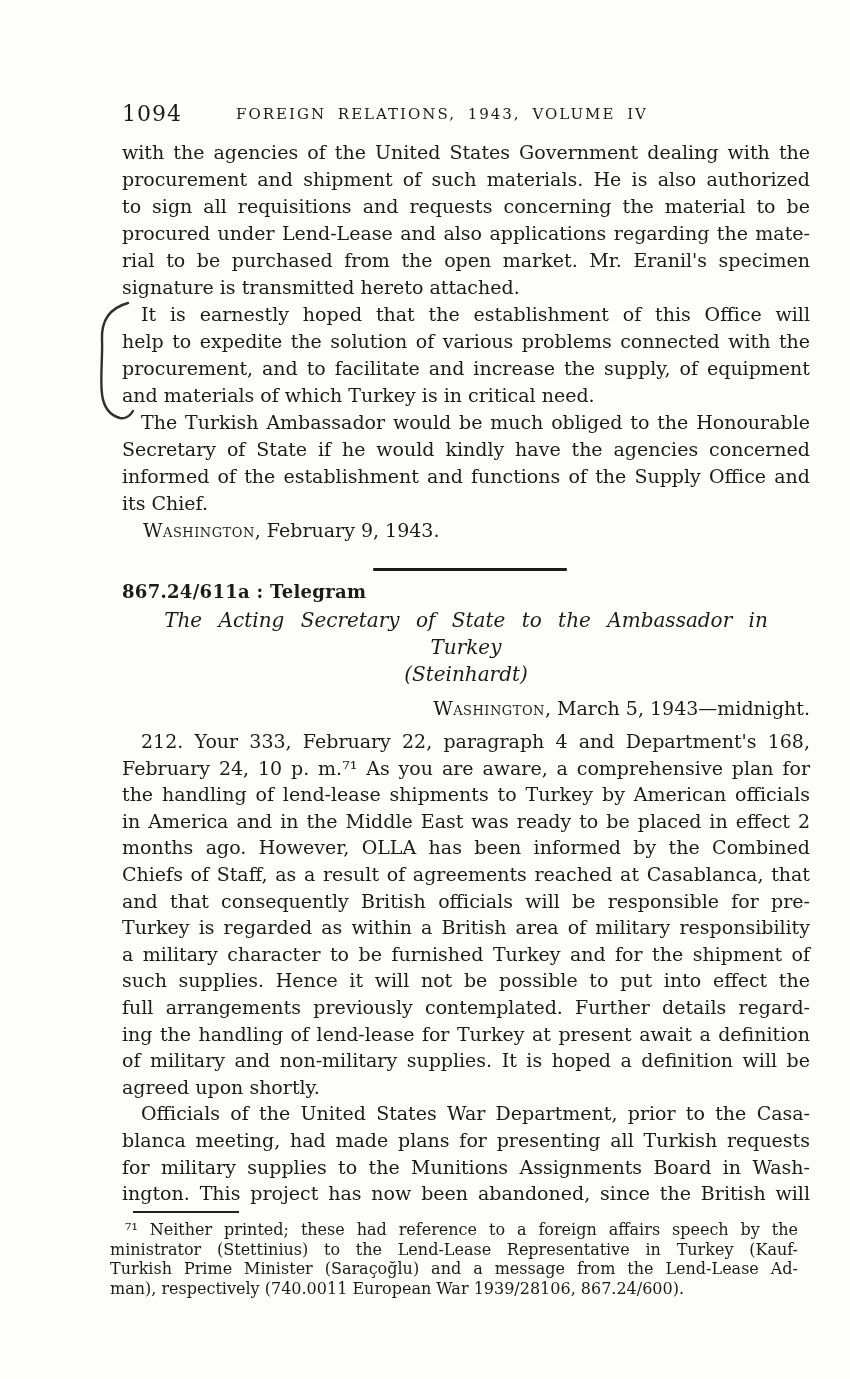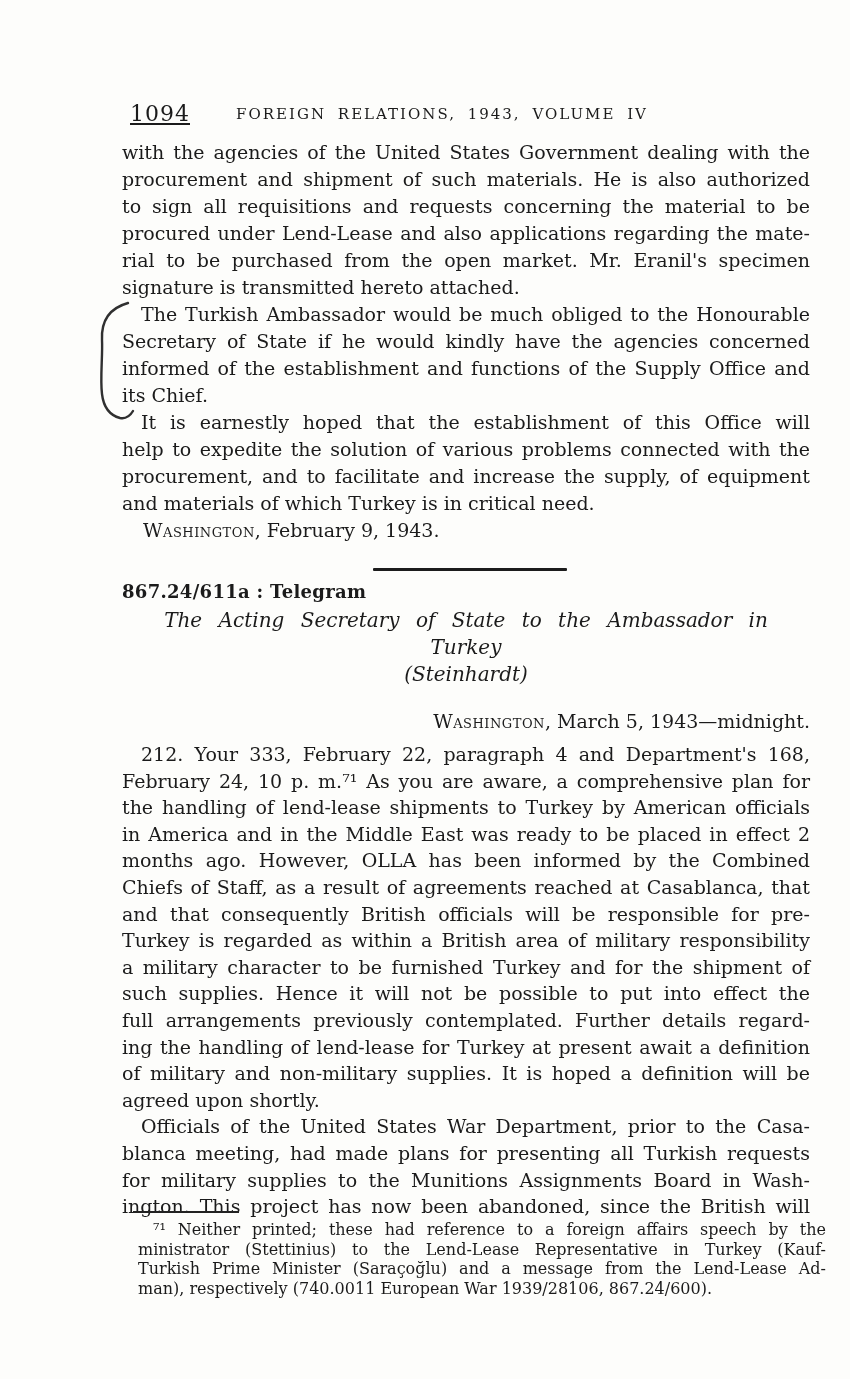--- a/index.html
+++ b/index.html
@@ -7,21 +7,21 @@
     width:850px;height:1379px;
     background:#fdfdfb;
     font-family:"DejaVu Serif","Liberation Serif",serif;
     color:#1b1b1b;
     overflow:hidden;
   }
   .page{position:absolute;top:0;left:0;width:850px;height:1379px;}
 
   
   .header{position:absolute;top:101px;left:122px;width:688px;height:28px;}
-  .page-num{position:absolute;left:8px;top:0;font-size:22px;letter-spacing:1px;text-decoration:underline;}
+  .page-num{position:absolute;left:0;top:0;font-size:22px;letter-spacing:1px;}
   .running-head{
     position:absolute;left:0;right:48px;top:4px;
     text-align:center;font-size:15px;letter-spacing:2px;word-spacing:5px;
   }
 
   
   .line{text-align:justify;text-align-last:justify;}
   .line.last{text-align:center;text-align-last:left;}
   .single{text-align:left;text-align-last:left;}
   .para.indent .line:first-child{text-indent:19px;}
@@ -36,27 +36,27 @@
   .brace{position:absolute;left:92px;top:300px;}
 
   
   .divider{position:absolute;top:568px;left:373px;width:194px;height:3px;background:#1c1c1c;border-radius:1px;}
 
   
   .telegram{position:absolute;top:583px;left:122px;width:688px;font-size:19px;}
   .doc-ref{font-size:18px;font-weight:bold;line-height:18px;letter-spacing:0.3px;}
   .heading{text-align:center;font-style:italic;font-size:20px;line-height:27px;margin-top:6px;word-spacing:10px;}
   .heading.h2{margin-top:0;word-spacing:2px;}
-  .t-dateline{text-align:right;line-height:27px;margin-top:20px;}
+  .t-dateline{text-align:right;line-height:27px;margin-top:7px;}
   .t-paras{margin-top:6px;}
   .t-paras .line{height:26.6px;line-height:26.6px;}
 
   
   .fn-sep{position:absolute;top:1211px;left:133px;width:106px;height:2px;background:#222;}
-  .footnote{position:absolute;top:1220px;left:138px;width:688px;font-size:16px;}
+  .footnote{position:absolute;top:1220px;left:110px;width:688px;font-size:16px;}
   .footnote .line{height:19.6px;line-height:19.6px;}
   .footnote .line:first-child{text-indent:15px;}
 </style>
 </head>
 <body>
 
 <div class="page">
 
   <div class="header">
     <span class="page-num">1094</span>
@@ -70,30 +70,30 @@
   <section class="memo">
     <div class="para">
         <div class="line">with the agencies of the United States Government dealing with the</div>
         <div class="line">procurement and shipment of such materials.  He is also authorized</div>
         <div class="line">to sign all requisitions and requests concerning the material to be</div>
         <div class="line">procured under Lend-Lease and also applications regarding the mate-</div>
         <div class="line">rial to be purchased from the open market.  Mr. Eranil's specimen</div>
         <div class="line last">signature is transmitted hereto attached.</div>
       </div>
     <div class="para indent">
+        <div class="line">It is earnestly hoped that the establishment of this Office will</div>
+        <div class="line">help to expedite the solution of various problems connected with the</div>
+        <div class="line">procurement, and to facilitate and increase the supply, of equipment</div>
+        <div class="line last">and materials of which Turkey is in critical need.</div>
+      </div>
+    <div class="para indent">
         <div class="line">The Turkish Ambassador would be much obliged to the Honourable</div>
         <div class="line">Secretary of State if he would kindly have the agencies concerned</div>
         <div class="line">informed of the establishment and functions of the Supply Office and</div>
         <div class="line last">its Chief.</div>
-      </div>
-    <div class="para indent">
-        <div class="line">It is earnestly hoped that the establishment of this Office will</div>
-        <div class="line">help to expedite the solution of various problems connected with the</div>
-        <div class="line">procurement, and to facilitate and increase the supply, of equipment</div>
-        <div class="line last">and materials of which Turkey is in critical need.</div>
       </div>
     <div class="single dateline">
       <span class="smallcaps">Washington</span><span>, February 9, 1943.</span>
     </div>
   </section>
 
   <div class="divider"></div>
 
   <section class="telegram">
     <div class="doc-ref">867.24/611a : Telegram</div>

